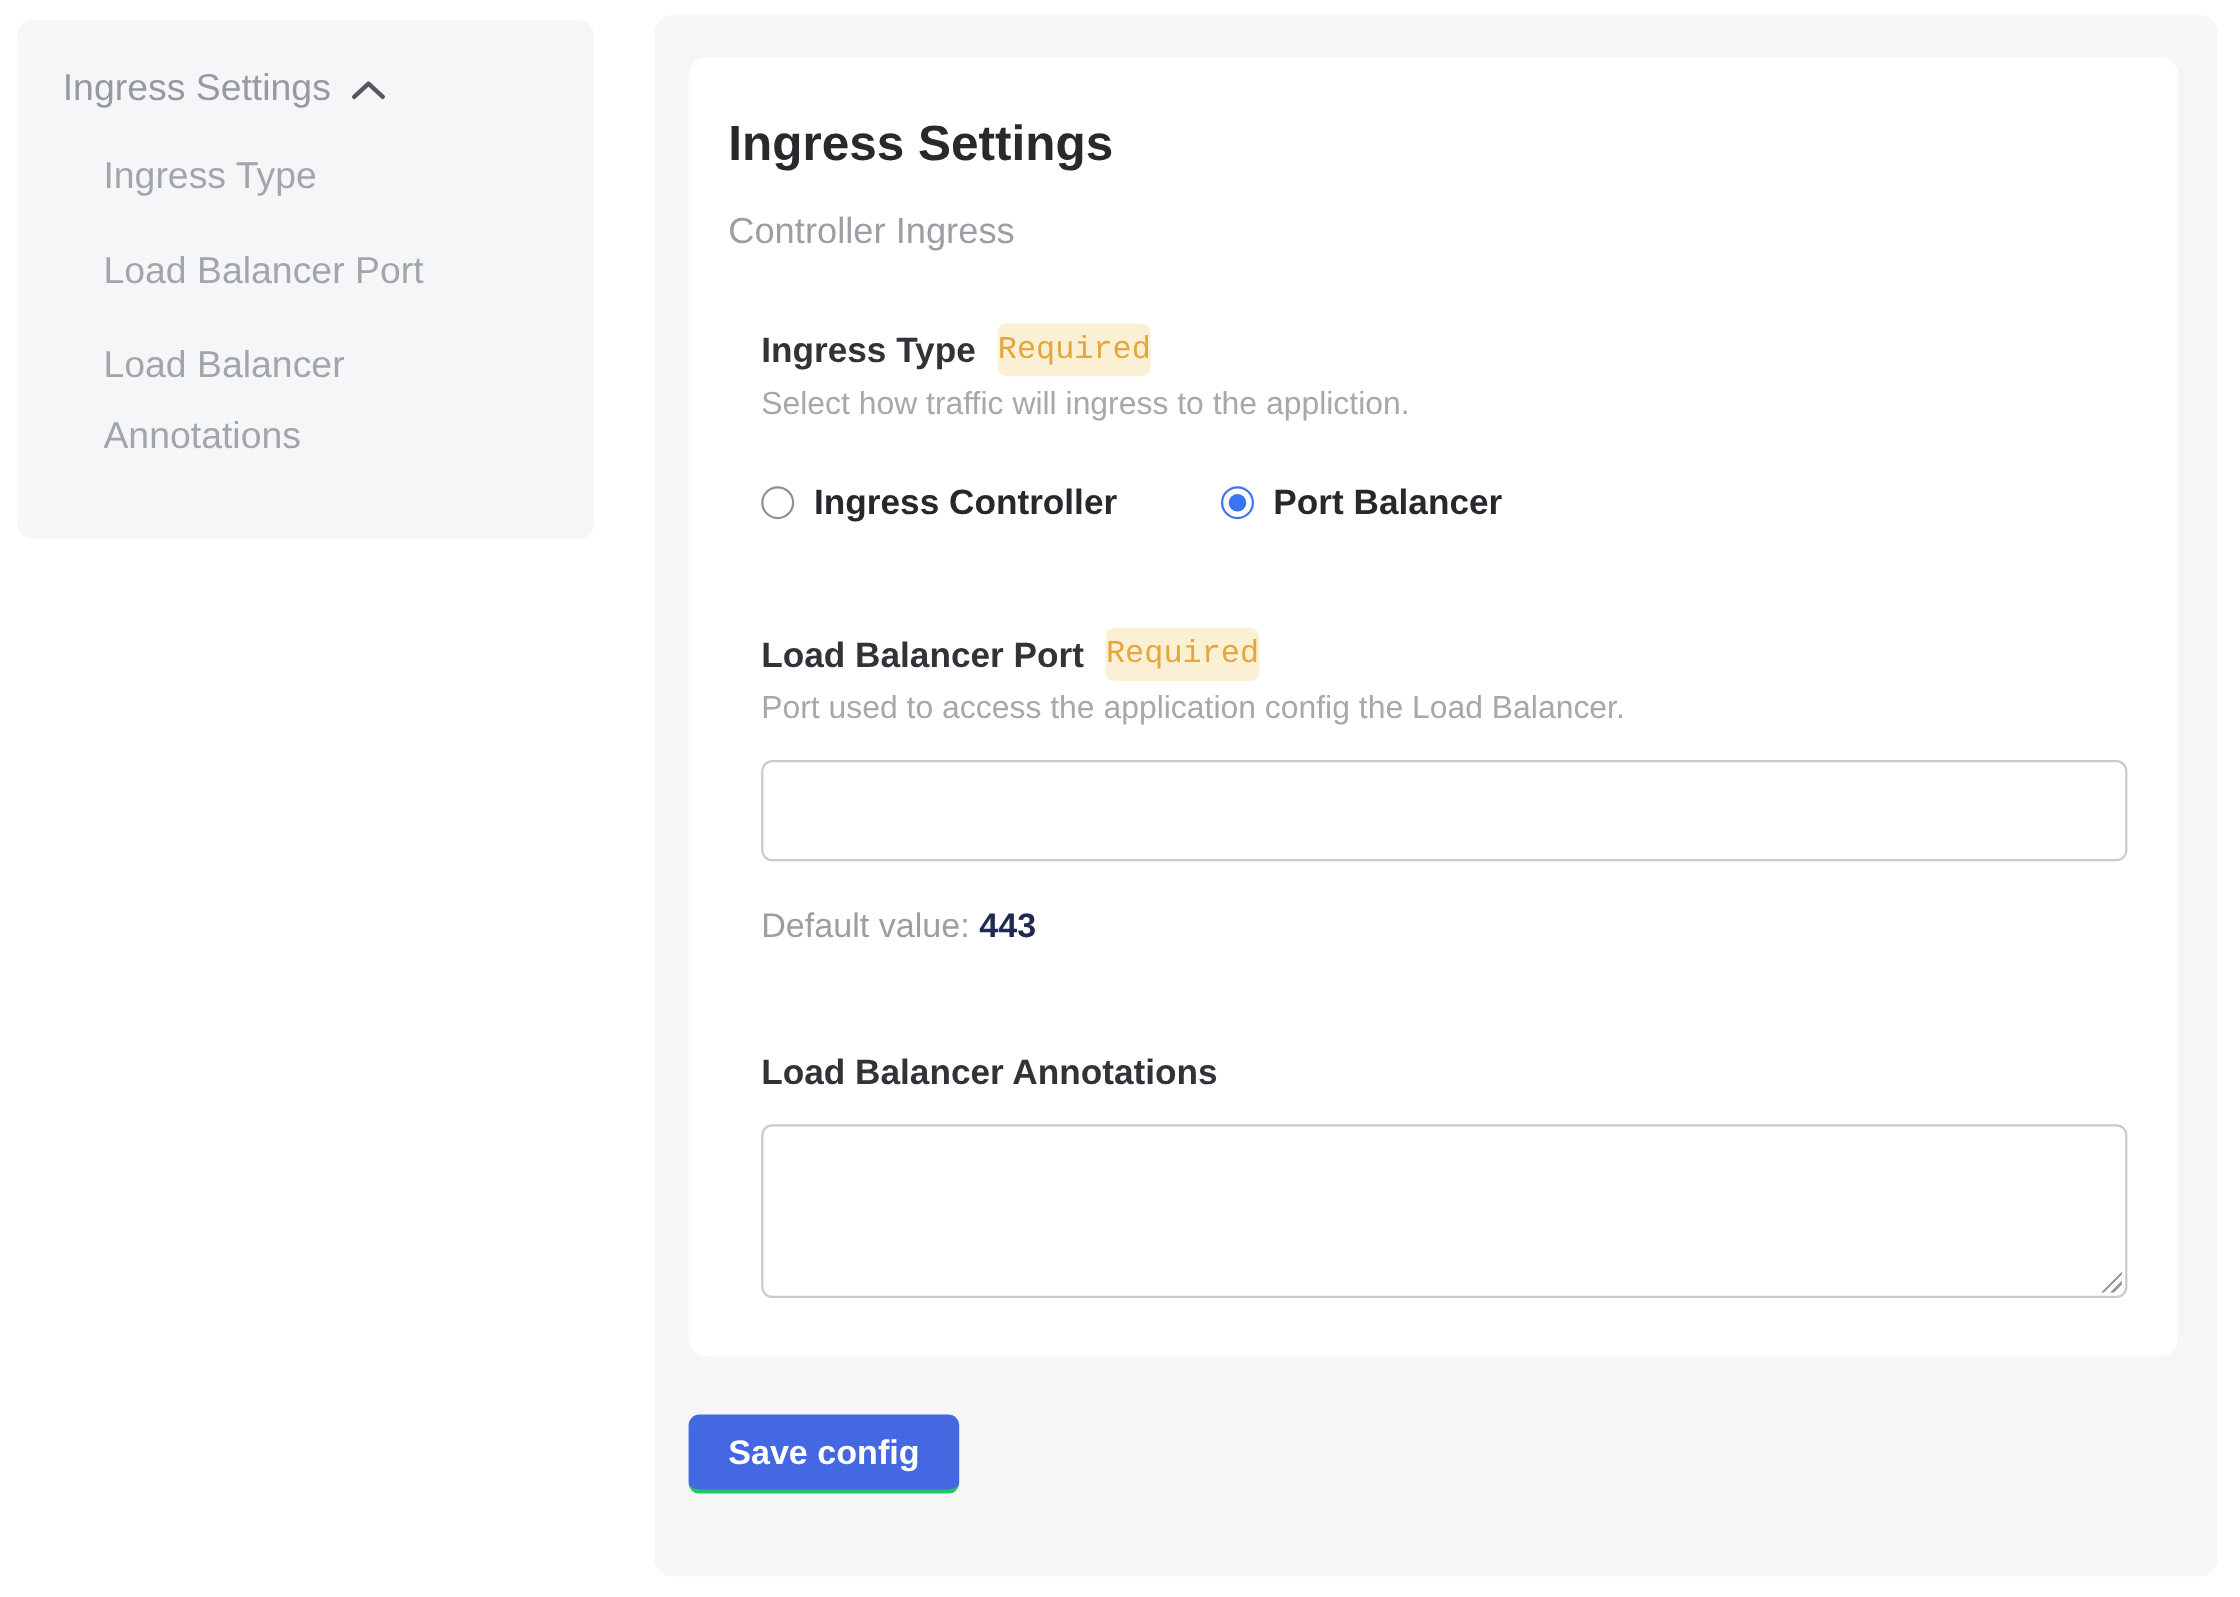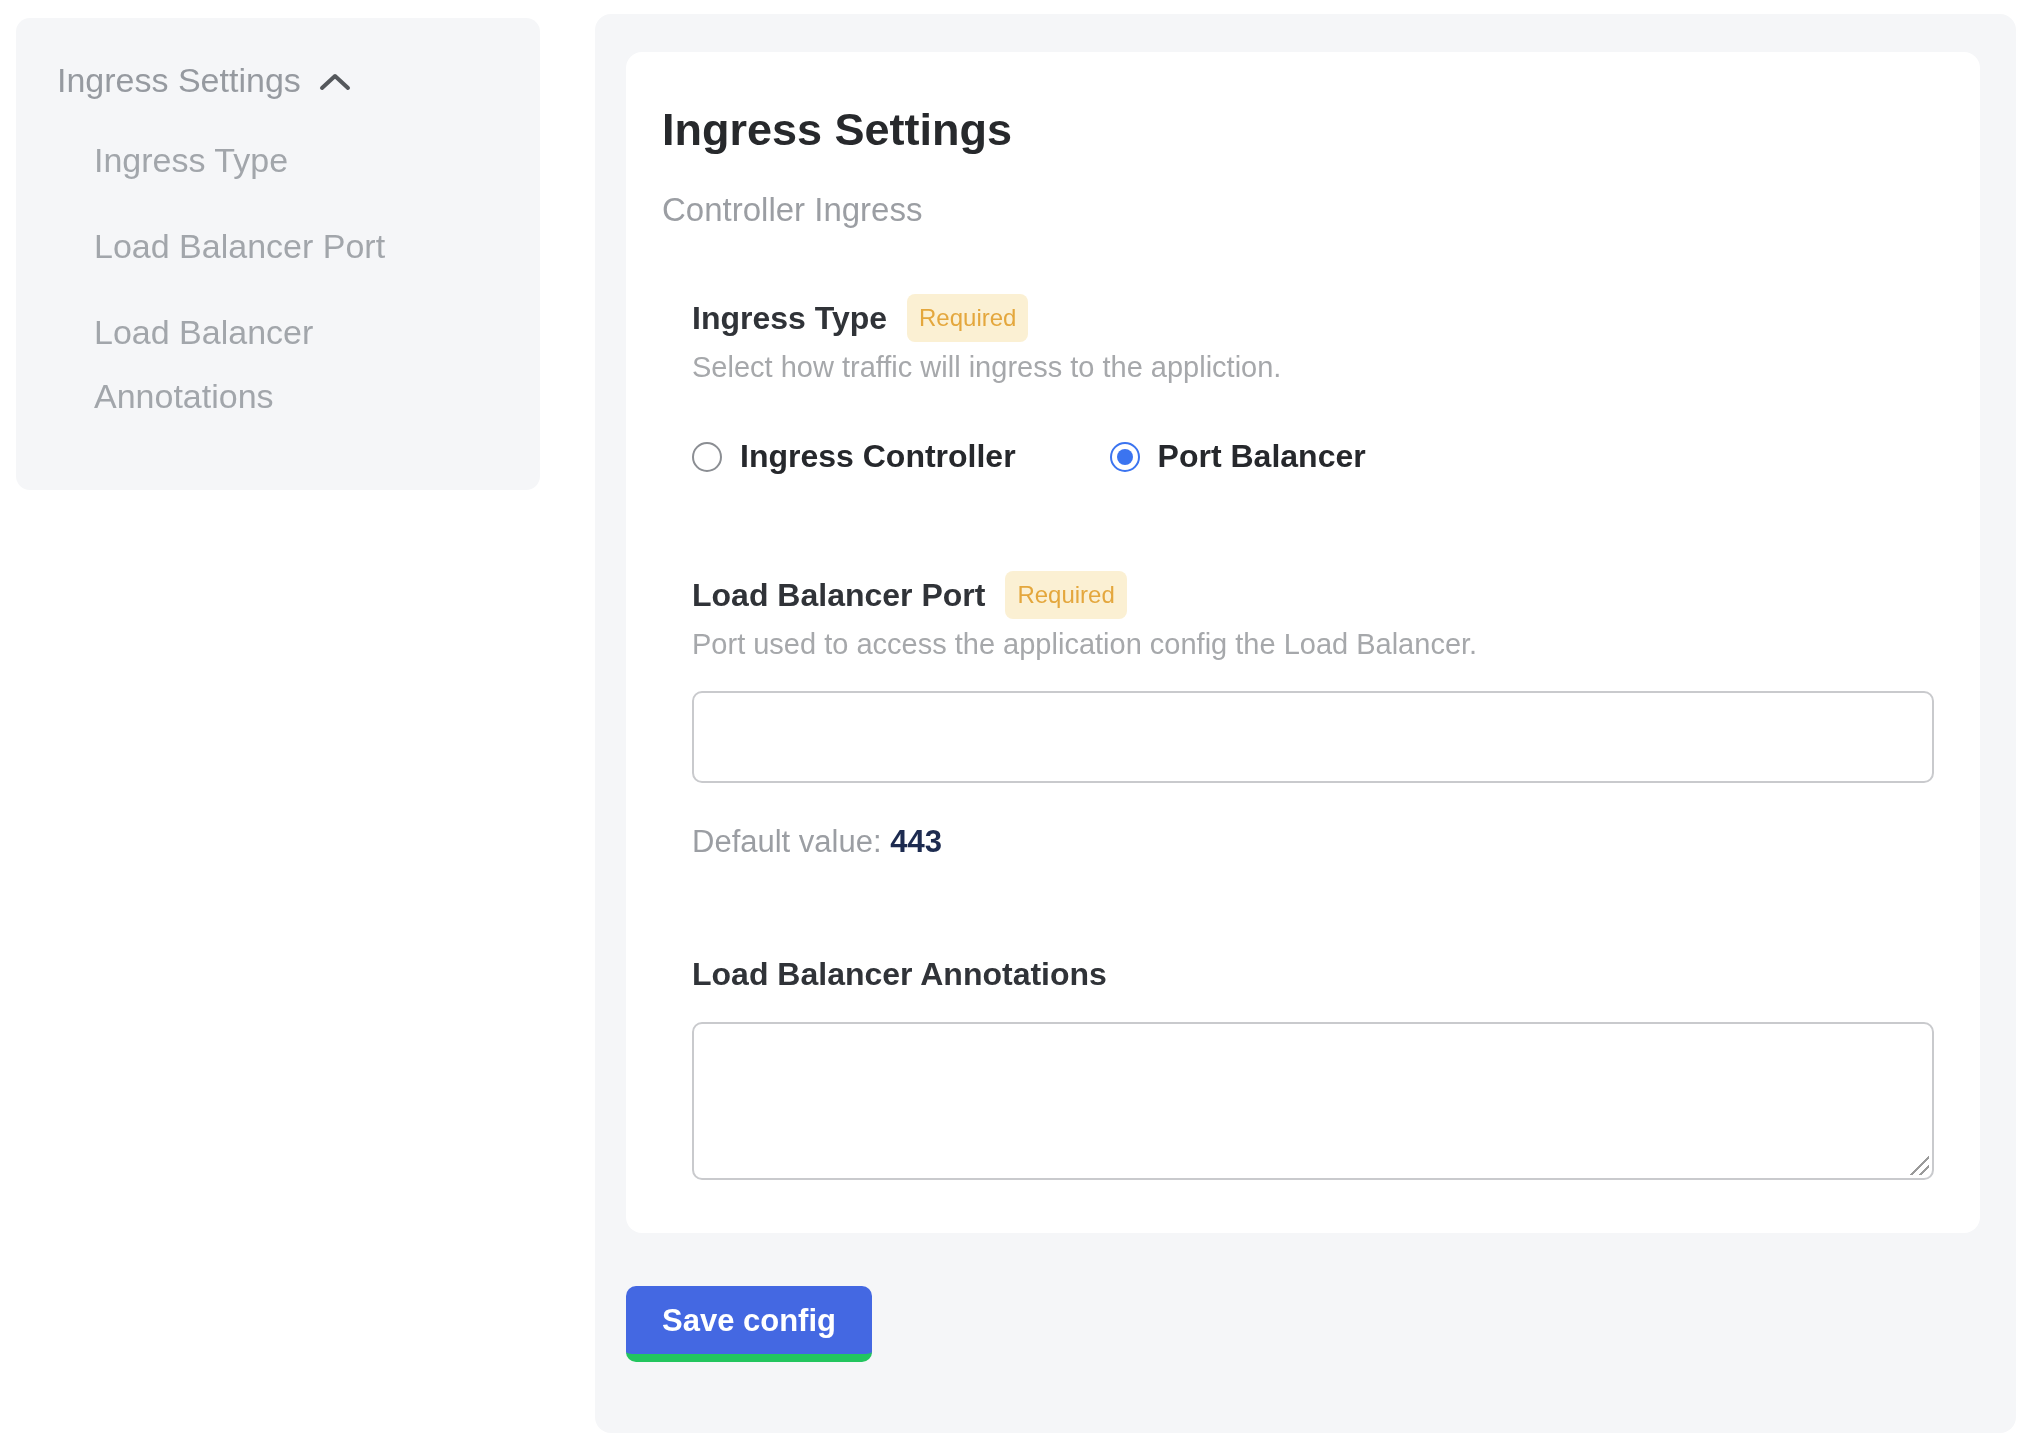--- a/index.html
+++ b/index.html
@@ -58,22 +58,22 @@
   .section.first  { margin-top: 64px; }
   .section.second { margin-top: 96px; }
   .section.third  { margin-top: 92px; }
 
   .label-row { display: flex; align-items: center; gap: 20px; }
   .field-label {
     font-size: 32px; font-weight: 600; color: #303338; line-height: 44px;
   }
   .badge {
     background: #fbf0d3; color: #e4a73d;
-    font-size: 24px; line-height: 38px;
-    padding: 5px 12px; border-radius: 8px;
+    font-size: 29px; line-height: 38px;
+    padding: 5px 0; border-radius: 8px; font-family: Liberation Mono, monospace;
   }
   .field-help {
     margin-top: 6px; font-size: 29px; color: #a6a8ab; line-height: 38px;
   }
 
   
   .radio-row { margin-top: 52px; display: flex; gap: 94px; align-items: center; }
   .radio-option { display: flex; align-items: center; gap: 18px; cursor: pointer; }
   .radio-circle {
     width: 30px; height: 30px; border-radius: 50%;
@@ -111,21 +111,21 @@
     cursor: nwse-resize;
   }
 
   
   .save-btn {
     display: inline-block; margin-top: 53px;
     background: #4468e2; color: #ffffff;
     font-size: 31px; font-weight: 700;
     font-family: "Liberation Sans", sans-serif;
     padding: 17px 36px 15px 36px;
-    border: none; border-bottom: 8px solid #22c55e;
+    border: none; border-bottom: 4px solid #22c55e;
     border-radius: 10px; cursor: pointer;
   }
 </style>
 </head>
 <body>
 
 <nav class="sidebar">
   <div class="sidebar-parent">
     <span>Ingress Settings</span>
     <svg class="chevron" viewBox="0 0 32 20">

